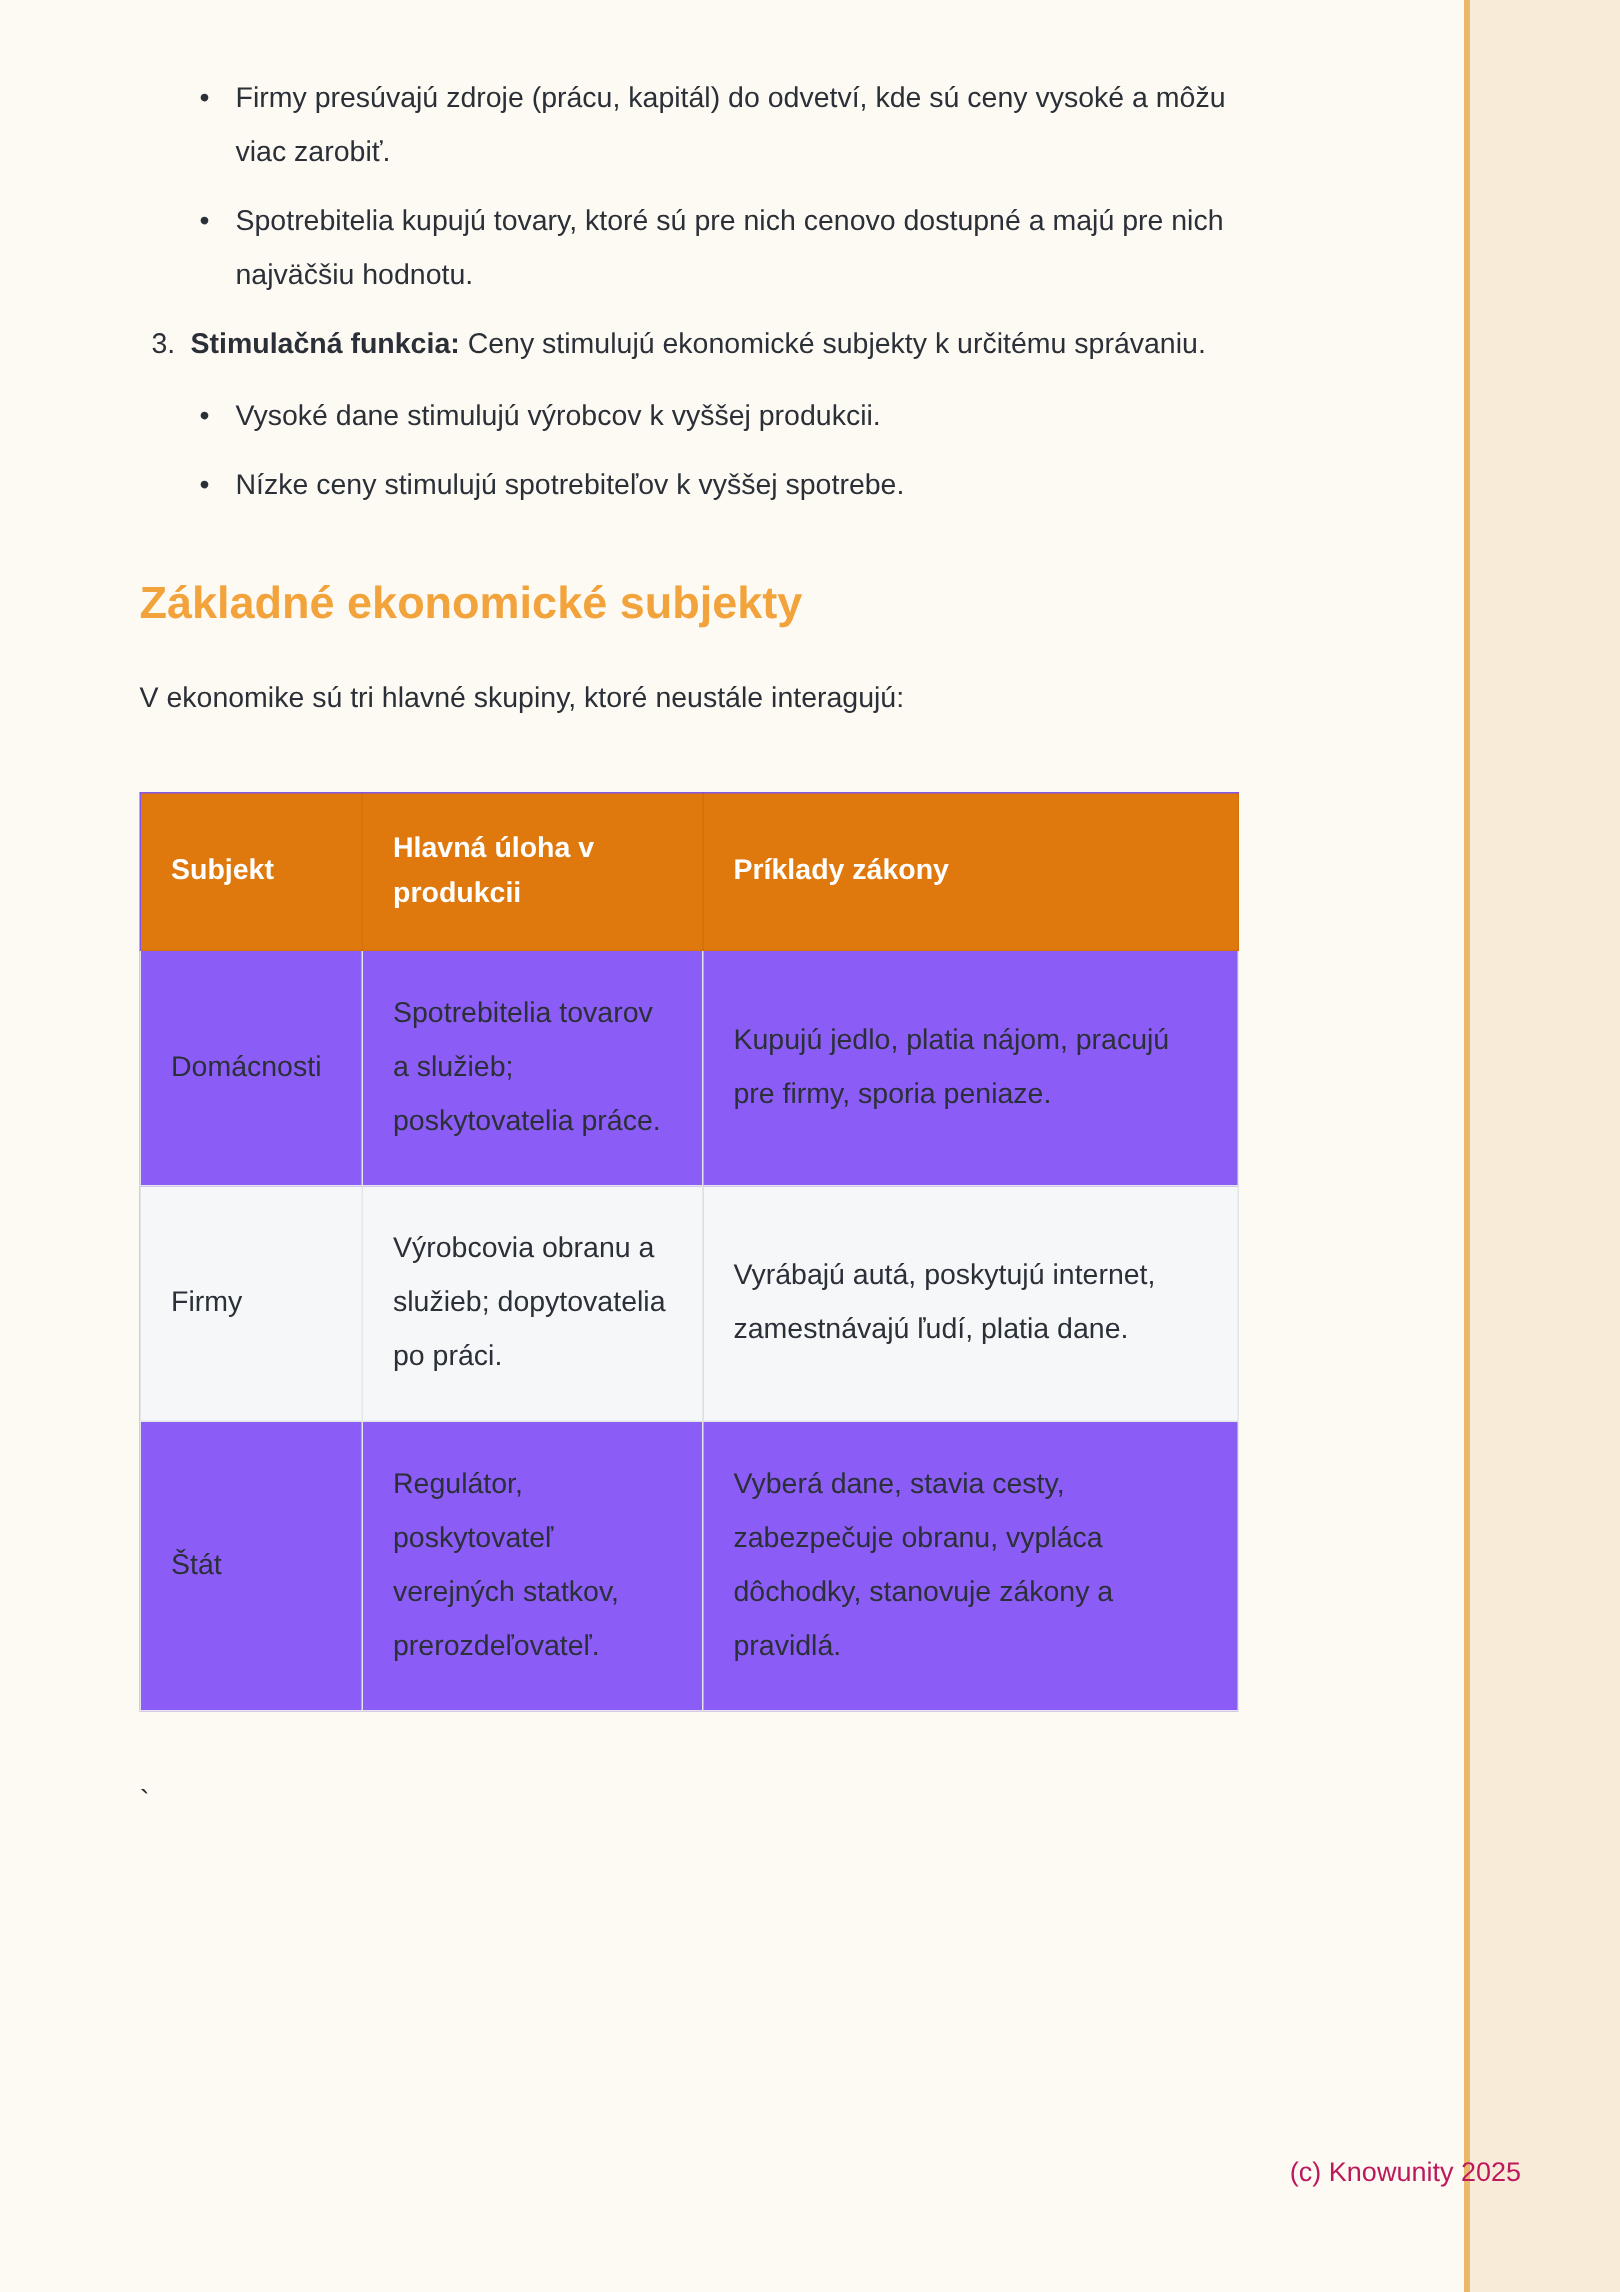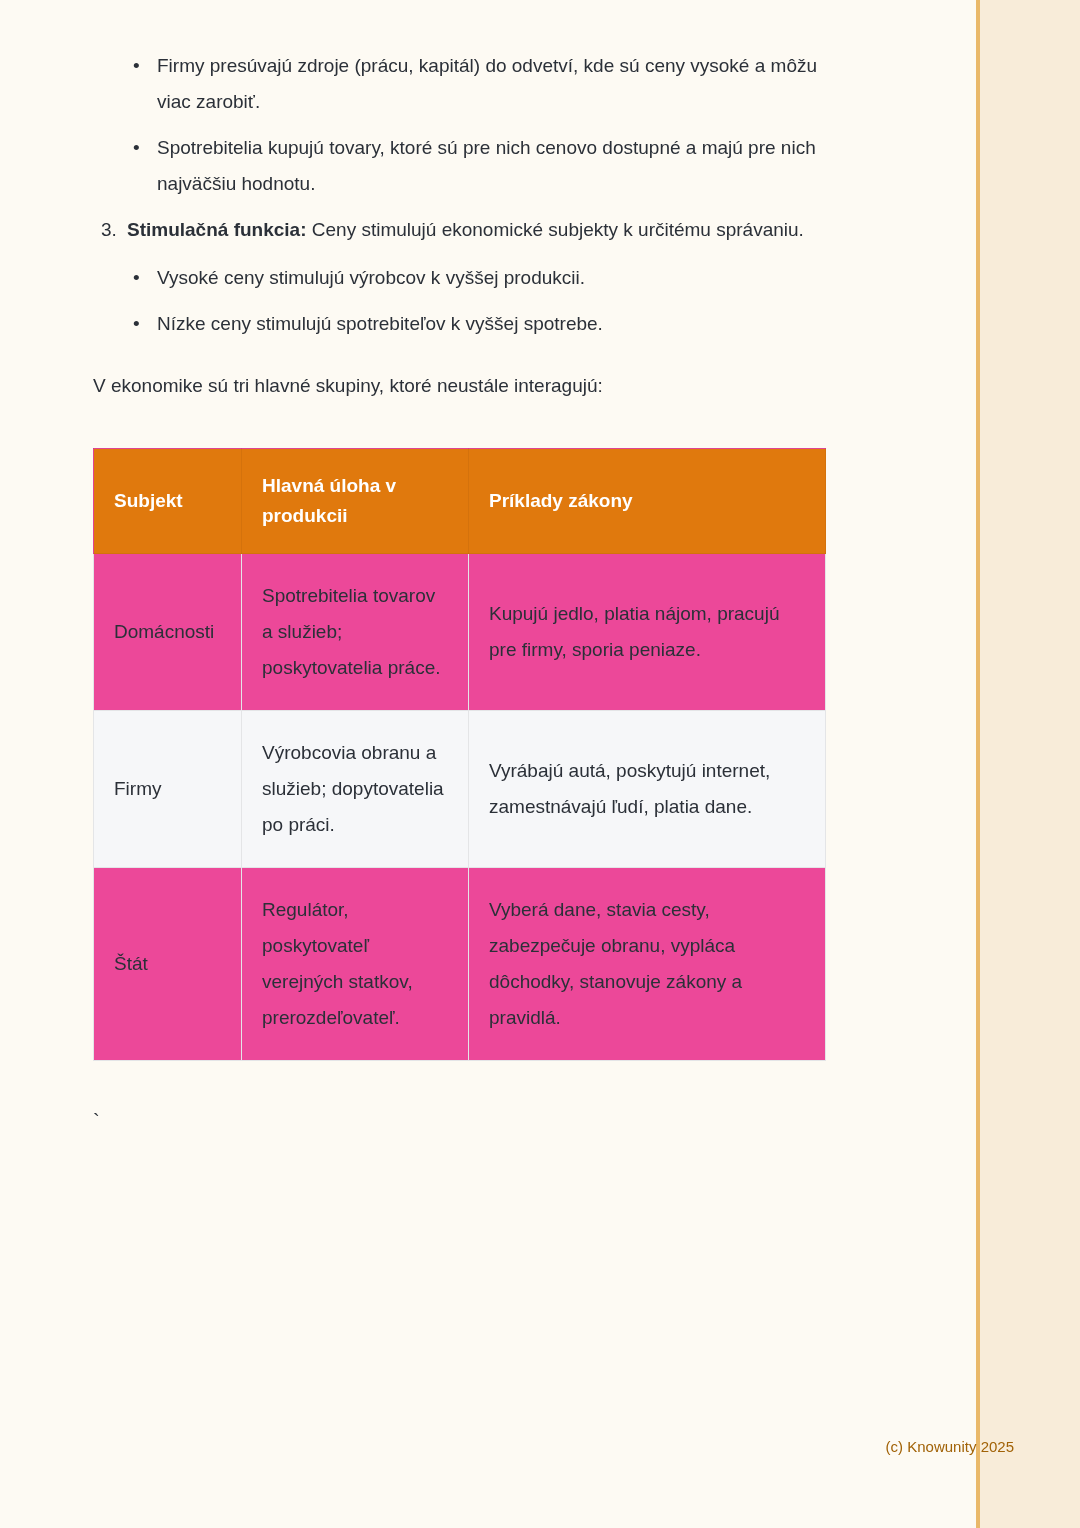--- a/index.html
+++ b/index.html
@@ -81,21 +81,21 @@
     max-width: 740px;
   }
 
   .subjects-table {
     margin-top: 44px;
     width: 732px;
     border-collapse: collapse;
     table-layout: fixed;
     font-size: 19px;
     line-height: 36px;
-    background: #ec4899;
+    background: #8b5cf6;
   }
   .subjects-table col.c1 { width: 148px; }
   .subjects-table col.c2 { width: 227px; }
   .subjects-table col.c3 { width: 357px; }
   .subjects-table th {
     background: #e0790d;
     color: #ffffff;
     font-weight: bold;
     text-align: left;
     padding: 22px 20px;
@@ -114,22 +114,22 @@
 
   .stray-char {
     margin-top: 42px;
     font-size: 20px;
   }
 
   .footer-credit {
     position: absolute;
     top: 1438px;
     right: 66px;
-    font-size: 15px;
-    color: #a16207;
+    font-size: 18px;
+    color: #be185d;
     z-index: 2;
     text-align: center;
   }
 </style>
 </head>
 <body>
 
 <div class="page">
 
   <div class="side-band"></div>
@@ -151,28 +151,29 @@
     <div class="numbered-item">
       <span class="numbered-marker">3.</span>
       <span class="numbered-text">
         <span class="bold-label">Stimulačná funkcia:</span><span> Ceny stimulujú ekonomické subjekty k určitému správaniu.</span>
       </span>
     </div>
 
     <div class="bullet-list sub-bullet-list">
       <div class="bullet-item">
         <span class="bullet-marker">•</span>
-        <span class="bullet-text">Vysoké ceny stimulujú výrobcov k vyššej produkcii.</span>
+        <span class="bullet-text">Vysoké dane stimulujú výrobcov k vyššej produkcii.</span>
       </div>
       <div class="bullet-item">
         <span class="bullet-marker">•</span>
         <span class="bullet-text">Nízke ceny stimulujú spotrebiteľov k vyššej spotrebe.</span>
       </div>
     </div>
 
+    <h2 class="section-heading">Základné ekonomické subjekty</h2>
 
     <p class="intro-paragraph">V ekonomike sú tri hlavné skupiny, ktoré neustále interagujú:</p>
 
     <table class="subjects-table">
       <colgroup>
           <col class="c1">
           <col class="c2">
           <col class="c3">
         </colgroup>
       <thead>

